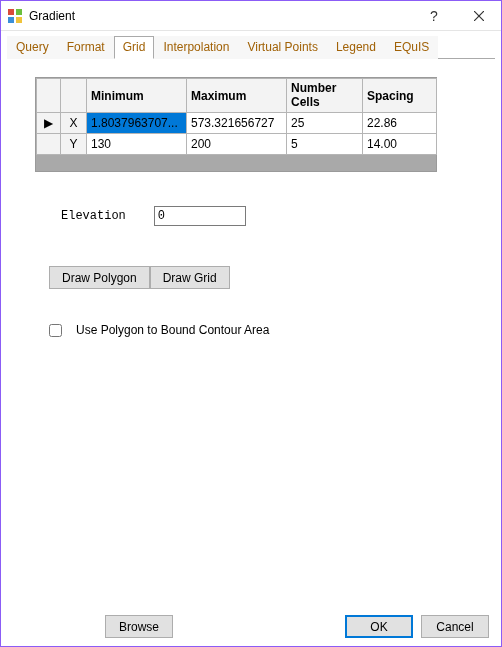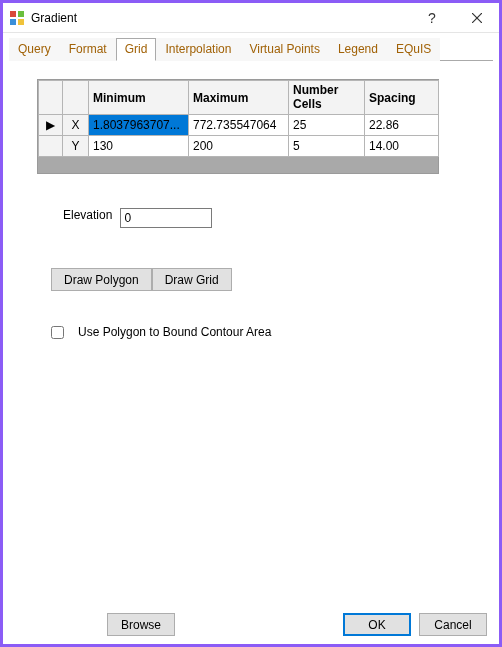--- a/index.html
+++ b/index.html
@@ -5,21 +5,21 @@
   * { box-sizing: border-box; }
   html, body {
     margin: 0; padding: 0;
     font-family: "Segoe UI", Tahoma, sans-serif;
     font-size: 12px;
     background: #fff;
     color: #000;
   }
   .window {
     width: 502px; height: 647px;
-    border: 3px solid #8b5cf6;
+    border: 1px solid #8b5cf6;
     display: flex; flex-direction: column;
     background: #fff;
   }
   .titlebar {
     height: 30px;
     display: flex; align-items: center;
     background: #fff;
     border-bottom: 1px solid #e5e5e5;
     padding-left: 6px;
   }
@@ -114,24 +114,25 @@
   table.grid td.sel {
     background: #0078d7;
     color: #000000;
   }
   .gridfooter {
     height: 16px;
     background: #a9a9a9;
   }
   
   .field-row {
-    display: flex; align-items: flex-start;
+    display: flex; align-items: center;
     margin-top: 34px;
     margin-left: 42px;
-    gap: 8px;
+    gap: 28px;
+    font-family: Liberation Mono, monospace;
   }
   .field-row label { font-size: 12px; }
   .field-row input[type=text] {
     width: 92px; height: 20px;
     border: 1px solid #7a7a7a;
     padding: 1px 3px;
     font-family: inherit; font-size: 12px;
   }
   
   .btn-row {
@@ -231,21 +232,21 @@
             <th>Maximum</th>
             <th class="wrap">Number Cells</th>
             <th>Spacing</th>
           </tr>
         </thead>
         <tbody>
           <tr>
             <td class="rowhdr">▶</td>
             <td class="axishdr">X</td>
             <td class="sel">1.8037963707...</td>
-            <td>772.735547064</td>
+            <td>573.321656727</td>
             <td>25</td>
             <td>22.86</td>
           </tr>
           <tr>
             <td class="rowhdr"></td>
             <td class="axishdr">Y</td>
             <td>130</td>
             <td>200</td>
             <td>5</td>
             <td>14.00</td>

